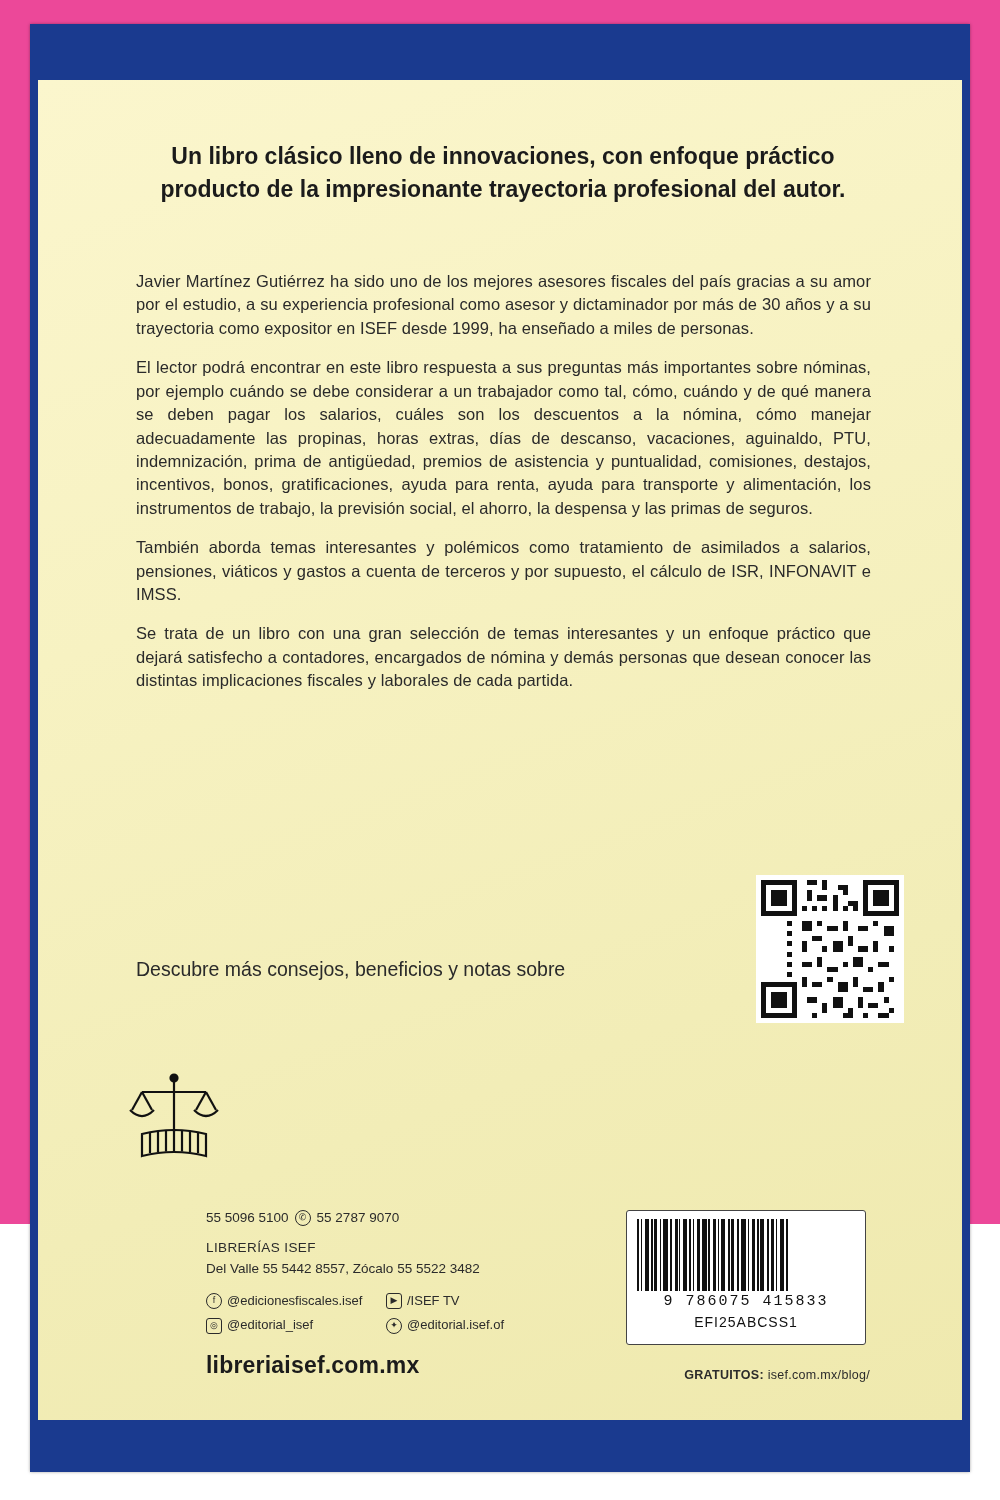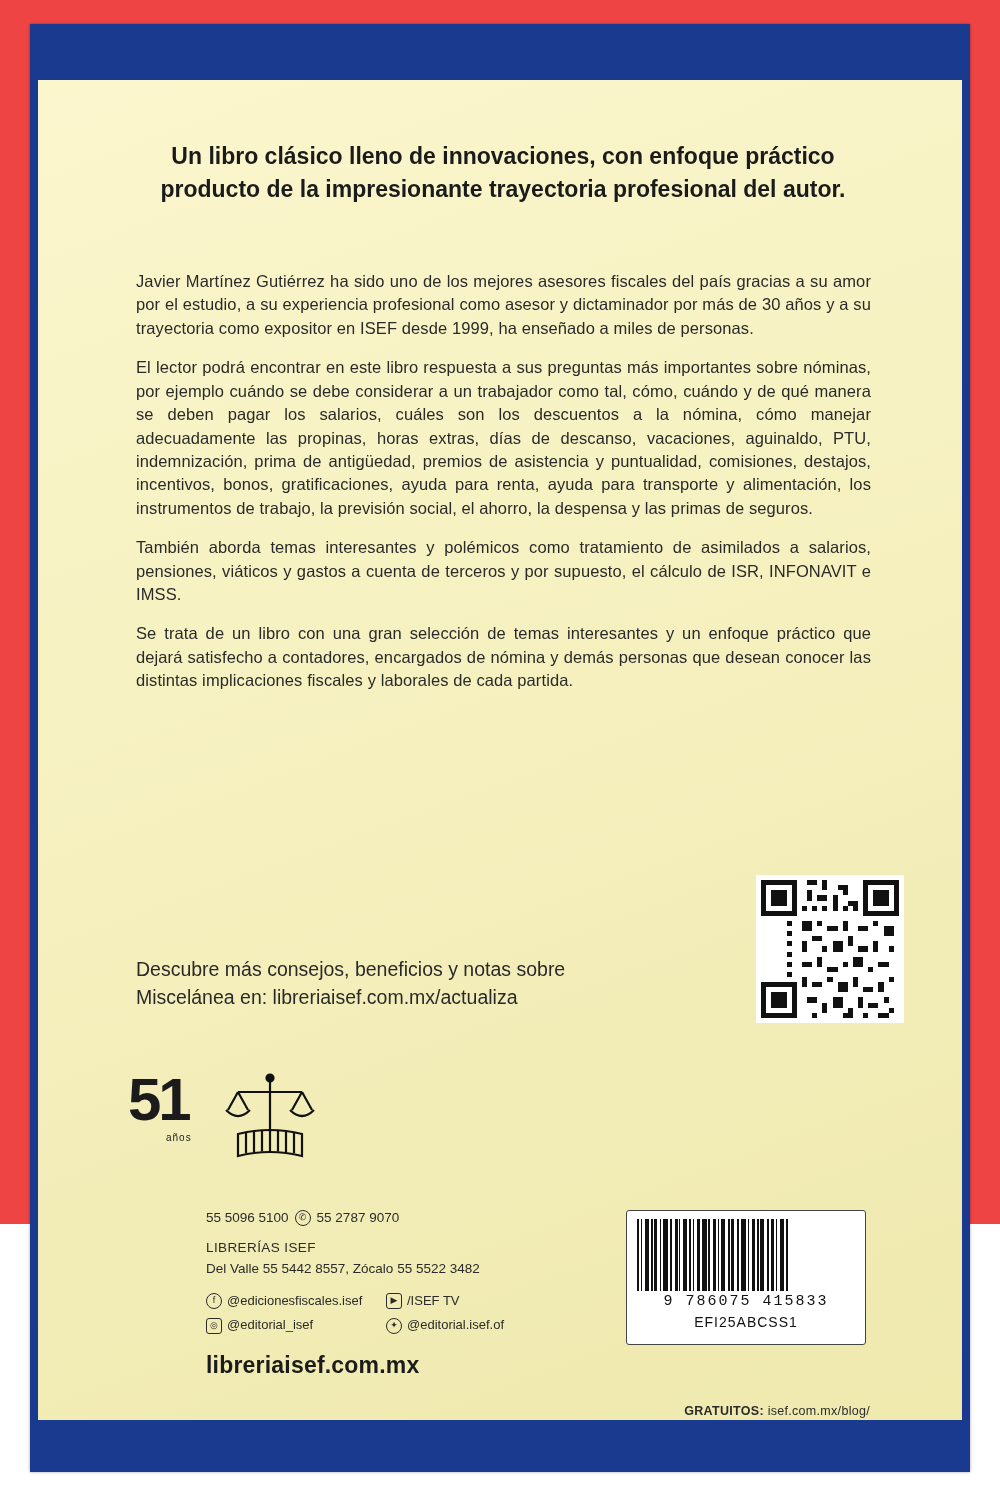--- a/index.html
+++ b/index.html
@@ -10,21 +10,21 @@
   body {
     width: 1000px;
     height: 1500px;
     font-family: "Liberation Sans", sans-serif;
     overflow: hidden;
   }
   .page {
     position: relative;
     width: 1000px;
     height: 1224px;
-    background: #ef4444;
+    background: #ec4899;
   }
   
   .cover {
     position: absolute;
     left: 30px;
     top: 24px;
     width: 940px;
     height: 1448px;
     background: #1a3a8f;
     box-shadow: 0 0 3px rgba(0,0,0,0.35);
@@ -240,21 +240,20 @@
     margin-top: 4px;
     color: #111;
   }
   .gratuitos {
     position: absolute;
     right: 92px;
     top: 1288px;
     font-size: 12.5px;
     color: #2b2b2b;
     letter-spacing: 0.3px;
-    margin-top: 36px;
   }
   .gratuitos b { font-weight: bold; }
 </style>
 </head>
 <body>
 
 <div class="page">
   <div class="cover"></div>
   <div class="back-panel">
     <div class="inner">
@@ -263,21 +262,20 @@
 
       <div class="body-copy">
         <p>Javier Martínez Gutiérrez ha sido uno de los mejores asesores fiscales del país gracias a su amor por el estudio, a su experiencia profesional como asesor y dictaminador por más de 30 años y a su trayectoria como expositor en ISEF desde 1999, ha enseñado a miles de personas.</p>
         <p>El lector podrá encontrar en este libro respuesta a sus preguntas más importantes sobre nóminas, por ejemplo cuándo se debe considerar a un trabajador como tal, cómo, cuándo y de qué manera se deben pagar los salarios, cuáles son los descuentos a la nómina, cómo manejar adecuadamente las propinas, horas extras, días de descanso, vacaciones, aguinaldo, PTU, indemnización, prima de antigüedad, premios de asistencia y puntualidad, comisiones, destajos, incentivos, bonos, gratificaciones, ayuda para renta, ayuda para transporte y alimentación, los instrumentos de trabajo, la previsión social, el ahorro, la despensa y las primas de seguros.</p>
         <p>También aborda temas interesantes y polémicos como tratamiento de asimilados a salarios, pensiones, viáticos y gastos a cuenta de terceros y por supuesto, el cálculo de ISR, INFONAVIT e IMSS.</p>
         <p>Se trata de un libro con una gran selección de temas interesantes y un enfoque práctico que dejará satisfecho a contadores, encargados de nómina y demás personas que desean conocer las distintas implicaciones fiscales y laborales de cada partida.</p>
       </div>
 
       <div class="promo">
         <div>Descubre más consejos, beneficios y notas sobre</div>
-        <div>Miscelánea en: libreriaisef.com.mx/actualiza</div>
       </div>
 
       <div class="qr">
         <svg width="148" height="148" viewBox="0 0 29 29" shape-rendering="crispEdges">
           <rect width="29" height="29" fill="#ffffff"></rect>
           <g fill="#111111">
 
             <rect x="1" y="1" width="7" height="1"></rect>
               <rect x="1" y="7" width="7" height="1"></rect>
             <rect x="1" y="1" width="1" height="7"></rect>
@@ -357,24 +355,20 @@
               <rect x="26" y="26" width="1" height="1"></rect>
             <rect x="11" y="27" width="1" height="1"></rect>
               <rect x="17" y="27" width="2" height="1"></rect>
             <rect x="21" y="27" width="1" height="1"></rect>
               <rect x="24" y="27" width="2" height="1"></rect>
           </g>
         </svg>
       </div>
 
       <div class="publisher">
-        <div class="anniversary">
-          <div class="num">51</div>
-          <div class="years">años</div>
-        </div>
         <div class="scales">
           <svg width="100" height="96" viewBox="0 0 100 96">
             <g stroke="#111" stroke-width="2.2" fill="none">
               <line x1="50" y1="10" x2="50" y2="62"></line>
               <line x1="18" y1="22" x2="82" y2="22"></line>
               <line x1="18" y1="22" x2="8" y2="40"></line>
               <line x1="18" y1="22" x2="28" y2="40"></line>
               <line x1="82" y1="22" x2="72" y2="40"></line>
               <line x1="82" y1="22" x2="92" y2="40"></line>
               <path d="M6 40 Q18 52 30 40"></path>

